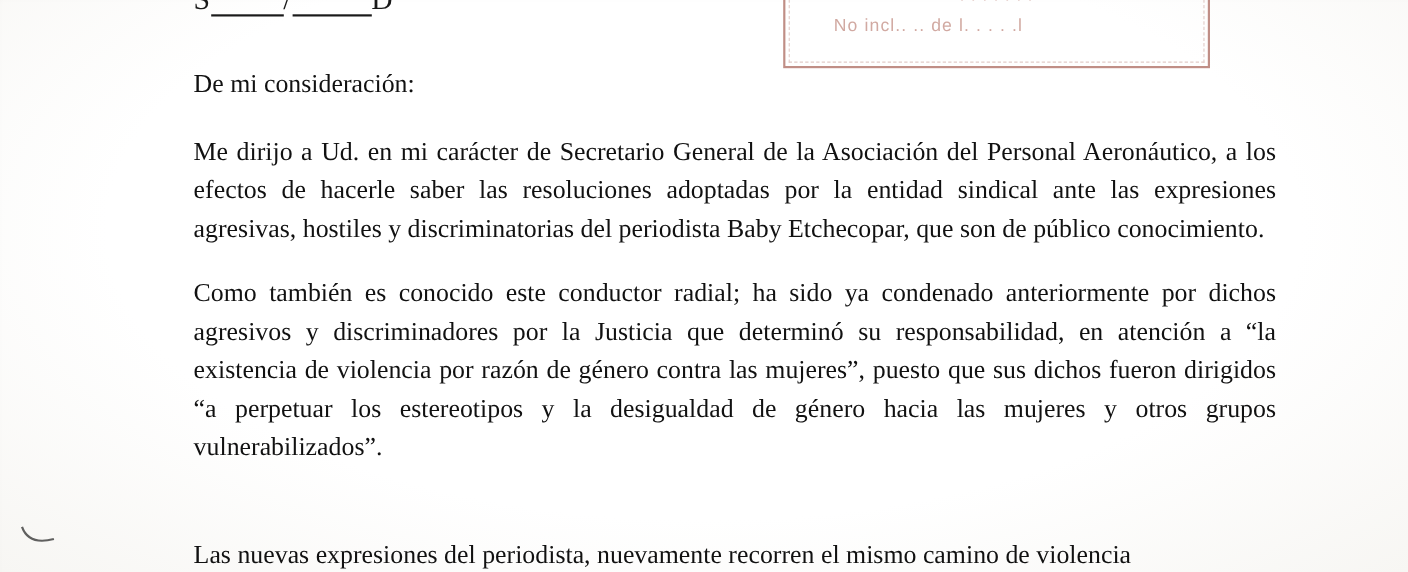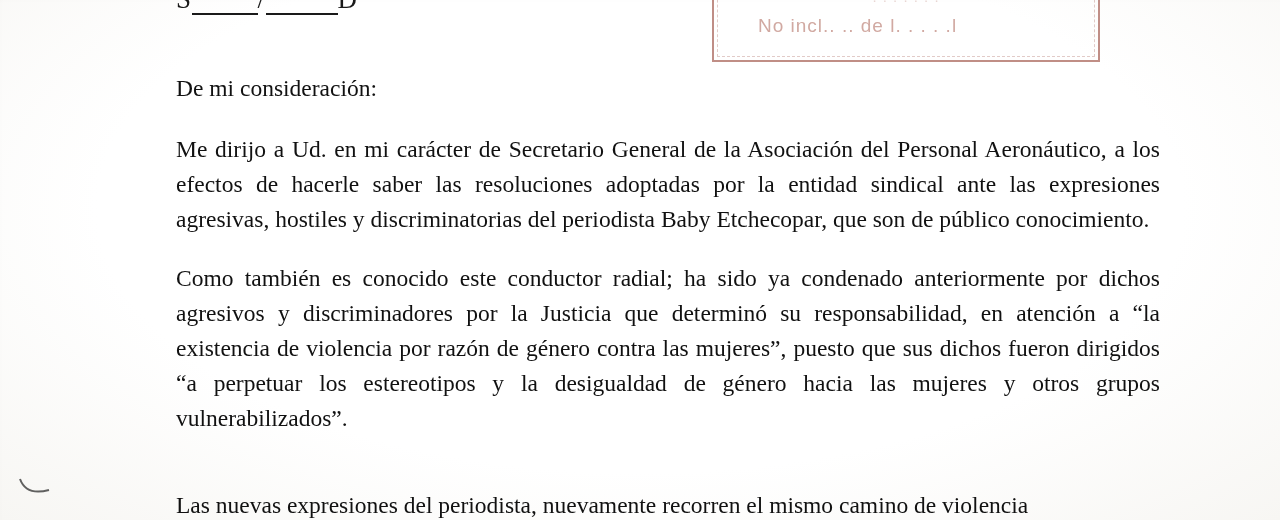--- a/index.html
+++ b/index.html
@@ -81,27 +81,27 @@
     right: 0;
     text-align: center;
     color: #c28d83;
     font-family: "Liberation Sans", sans-serif;
     letter-spacing: 1px;
     white-space: nowrap;
     opacity: .62;
     filter: blur(.45px);
   }
   .stamp-l2 { top: 26px; font-size: 15px; opacity: .34; }
-  .stamp-l3 { top: 53px; font-size: 19px; opacity: .75; text-align: left; left: 44px; }
+  .stamp-l3 { top: 53px; font-size: 16px; opacity: .75; text-align: left; left: 44px; }
 
   
   .doc {
     position: absolute;
     left: 176px;
-    top: 71px;
+    top: 60px;
     width: 984px;
   }
   p.para {
     margin: 0 0 24px 0;
     font-size: 23.5px;
     line-height: 35px;
     text-align: justify;
     text-justify: inter-word;
     color: #111;
   }

